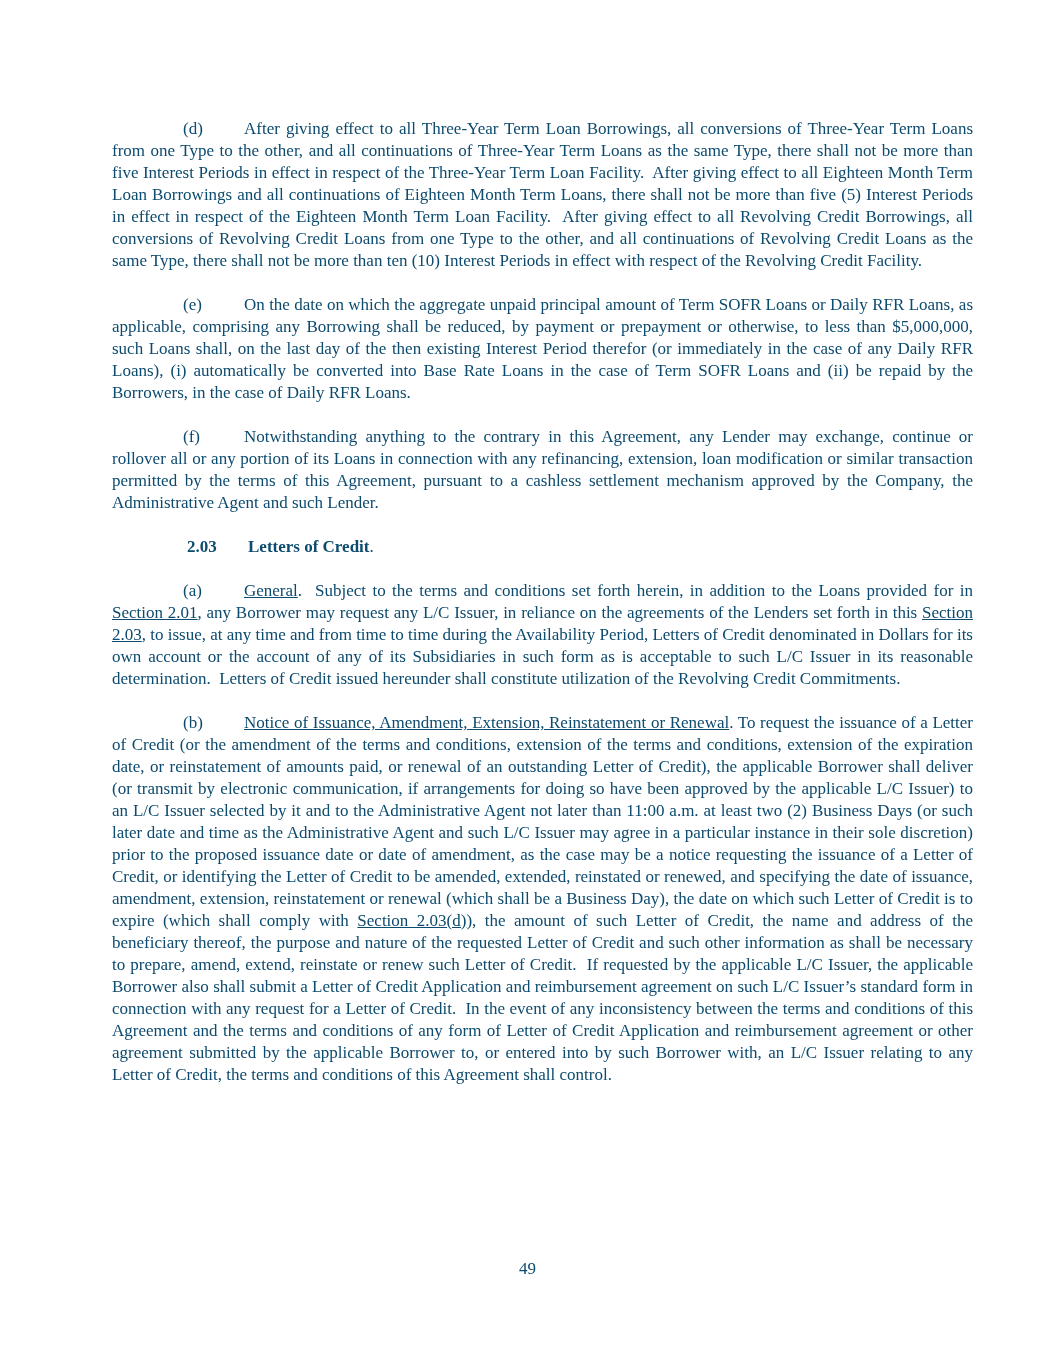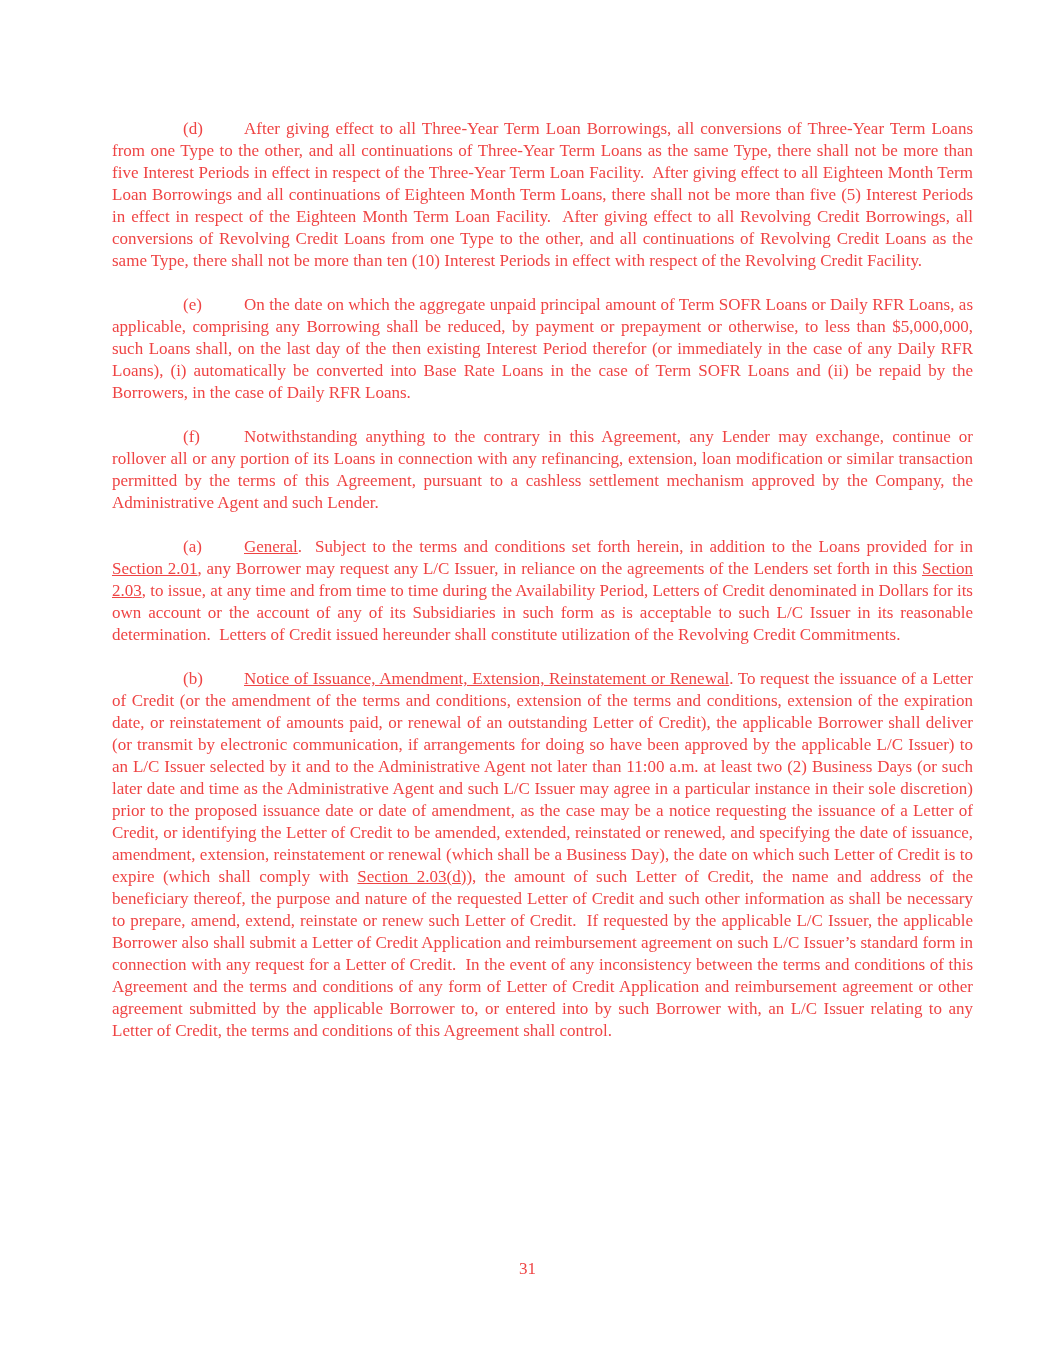--- a/index.html
+++ b/index.html
@@ -6,21 +6,21 @@
     margin: 0;
     padding: 0;
     background: #ffffff;
   }
   .page {
     position: relative;
     width: 1055px;
     height: 1365px;
     margin: 0 auto;
     background: #ffffff;
-    color: #ef4444;
+    color: #0c4a6e;
     font-family: "Liberation Serif", "DejaVu Serif", serif;
     font-size: 17px;
     line-height: 22px;
     box-sizing: border-box;
     padding: 118px 82px 0 112px;
     overflow: hidden;
   }
   p.body-para {
     margin: 0 0 22px 0;
     text-align: justify;
@@ -58,20 +58,21 @@
 <body>
 
 <div class="page">
 
   <p class="body-para"><span class="para-label">(d)</span><span>After giving effect to all Three-Year Term Loan Borrowings, all conversions of Three-Year Term Loans from one Type to the other, and all continuations of Three-Year Term Loans as the same Type, there shall not be more than five Interest Periods in effect in respect of the Three-Year Term Loan Facility.&nbsp; After giving effect to all Eighteen Month Term Loan Borrowings and all continuations of Eighteen Month Term Loans, there shall not be more than five (5) Interest Periods in effect in respect of the Eighteen Month Term Loan Facility.&nbsp; After giving effect to all Revolving Credit Borrowings, all conversions of Revolving Credit Loans from one Type to the other, and all continuations of Revolving Credit Loans as the same Type, there shall not be more than ten (10) Interest Periods in effect with respect of the Revolving Credit Facility.</span></p>
 
   <p class="body-para"><span class="para-label">(e)</span><span>On the date on which the aggregate unpaid principal amount of Term SOFR Loans or Daily RFR Loans, as applicable, comprising any Borrowing shall be reduced, by payment or prepayment or otherwise, to less than $5,000,000, such Loans shall, on the last day of the then existing Interest Period therefor (or immediately in the case of any Daily RFR Loans), (i) automatically be converted into Base Rate Loans in the case of Term SOFR Loans and (ii) be repaid by the Borrowers, in the case of Daily RFR Loans.</span></p>
 
   <p class="body-para"><span class="para-label">(f)</span><span>Notwithstanding anything to the contrary in this Agreement, any Lender may exchange, continue or rollover all or any portion of its Loans in connection with any refinancing, extension, loan modification or similar transaction permitted by the terms of this Agreement, pursuant to a cashless settlement mechanism approved by the Company, the Administrative Agent and such Lender.</span></p>
 
+  <p class="section-heading"><span class="heading-number">2.03</span><span>Letters of Credit</span><span class="heading-period">.</span></p>
 
   <p class="body-para"><span class="para-label">(a)</span><span class="u">General</span><span>.&nbsp; Subject to the terms and conditions set forth herein, in addition to the Loans provided for in </span><span class="u">Section 2.01</span><span>, any Borrower may request any L/C Issuer, in reliance on the agreements of the Lenders set forth in this </span><span class="u">Section 2.03</span><span>, to issue, at any time and from time to time during the Availability Period, Letters of Credit denominated in Dollars for its own account or the account of any of its Subsidiaries in such form as is acceptable to such L/C Issuer in its reasonable determination.&nbsp; Letters of Credit issued hereunder shall constitute utilization of the Revolving Credit Commitments.</span></p>
 
   <p class="body-para"><span class="para-label">(b)</span><span class="u">Notice of Issuance, Amendment, Extension, Reinstatement or Renewal</span><span>. To request the issuance of a Letter of Credit (or the amendment of the terms and conditions, extension of the terms and conditions, extension of the expiration date, or reinstatement of amounts paid, or renewal of an outstanding Letter of Credit), the applicable Borrower shall deliver (or transmit by electronic communication, if arrangements for doing so have been approved by the applicable L/C Issuer) to an L/C Issuer selected by it and to the Administrative Agent not later than 11:00 a.m. at least two (2) Business Days (or such later date and time as the Administrative Agent and such L/C Issuer may agree in a particular instance in their sole discretion) prior to the proposed issuance date or date of amendment, as the case may be a notice requesting the issuance of a Letter of Credit, or identifying the Letter of Credit to be amended, extended, reinstated or renewed, and specifying the date of issuance, amendment, extension, reinstatement or renewal (which shall be a Business Day), the date on which such Letter of Credit is to expire (which shall comply with </span><span class="u">Section 2.03(d)</span><span>), the amount of such Letter of Credit, the name and address of the beneficiary thereof, the purpose and nature of the requested Letter of Credit and such other information as shall be necessary to prepare, amend, extend, reinstate or renew such Letter of Credit.&nbsp; If requested by the applicable L/C Issuer, the applicable Borrower also shall submit a Letter of Credit Application and reimbursement agreement on such L/C Issuer’s standard form in connection with any request for a Letter of Credit.&nbsp; In the event of any inconsistency between the terms and conditions of this Agreement and the terms and conditions of any form of Letter of Credit Application and reimbursement agreement or other agreement submitted by the applicable Borrower to, or entered into by such Borrower with, an L/C Issuer relating to any Letter of Credit, the terms and conditions of this Agreement shall control.</span></p>
 
-  <div class="page-number">31</div>
+  <div class="page-number">49</div>
 
 </div>
 
 </body></html>

